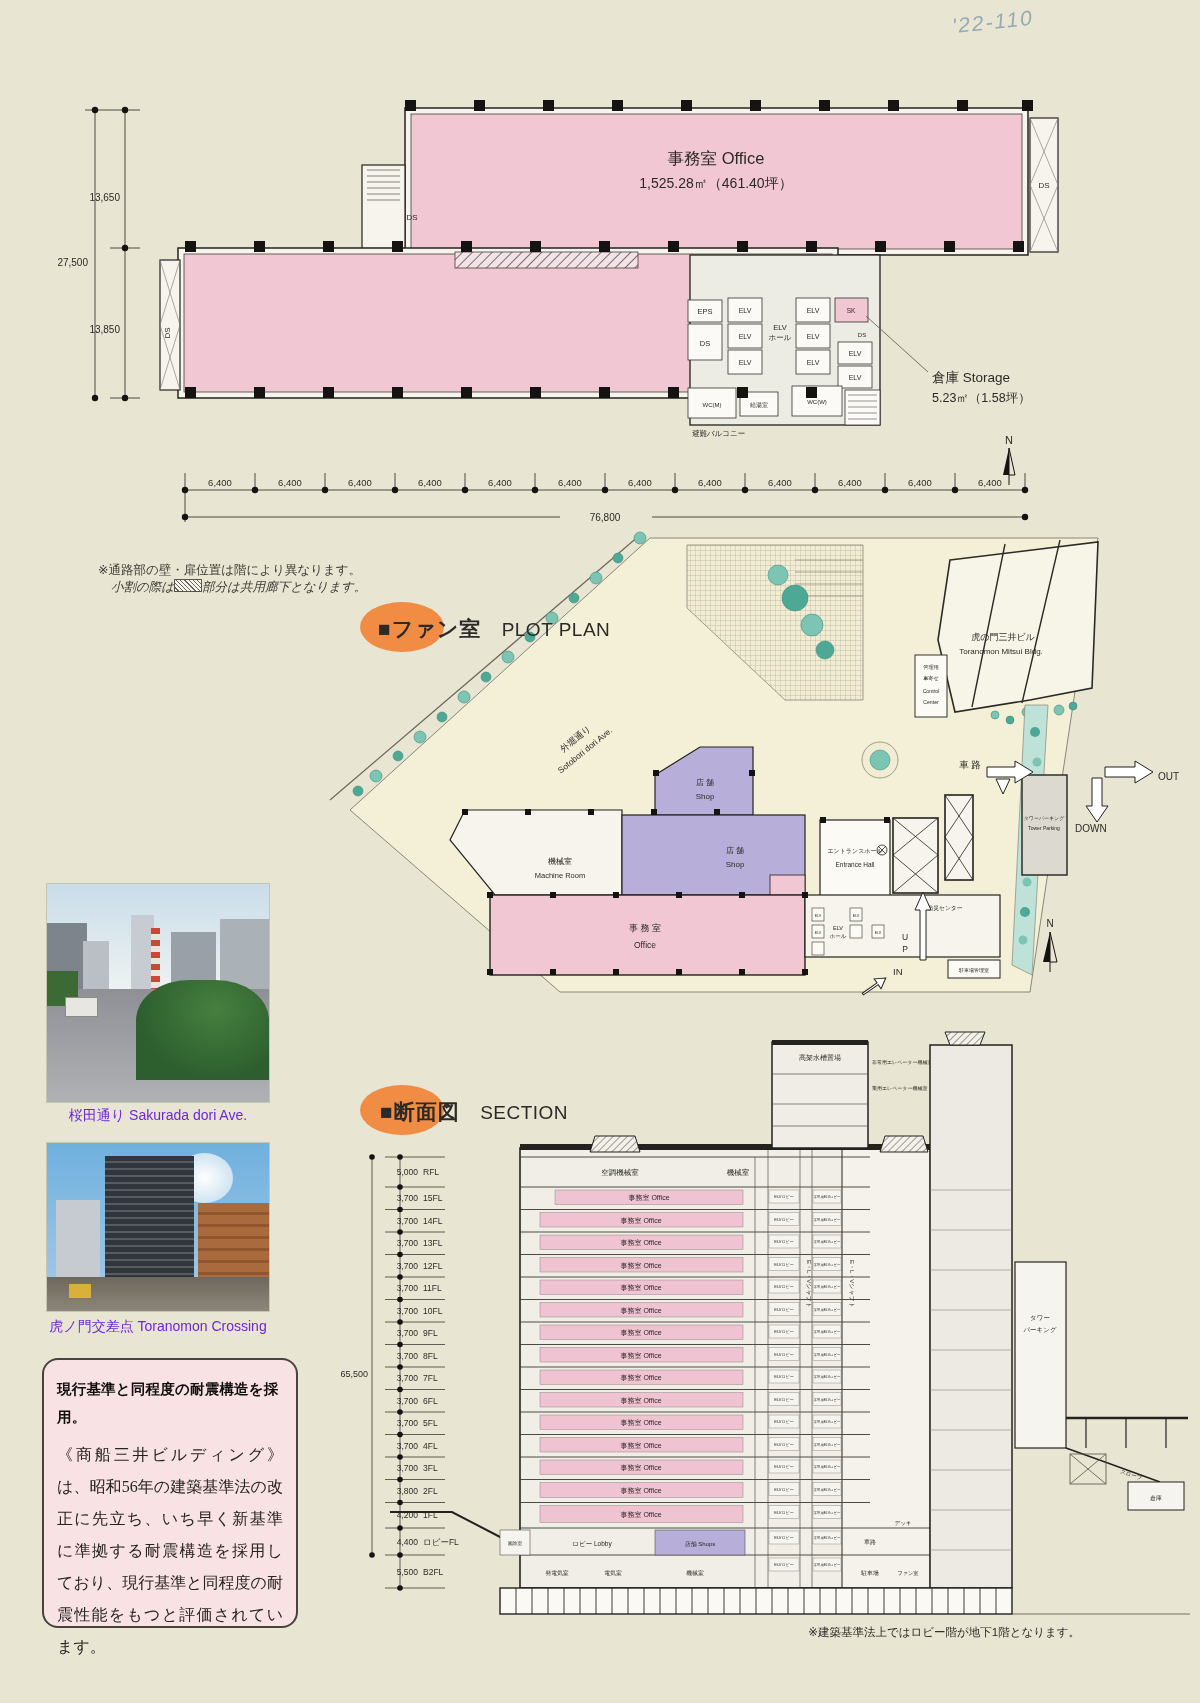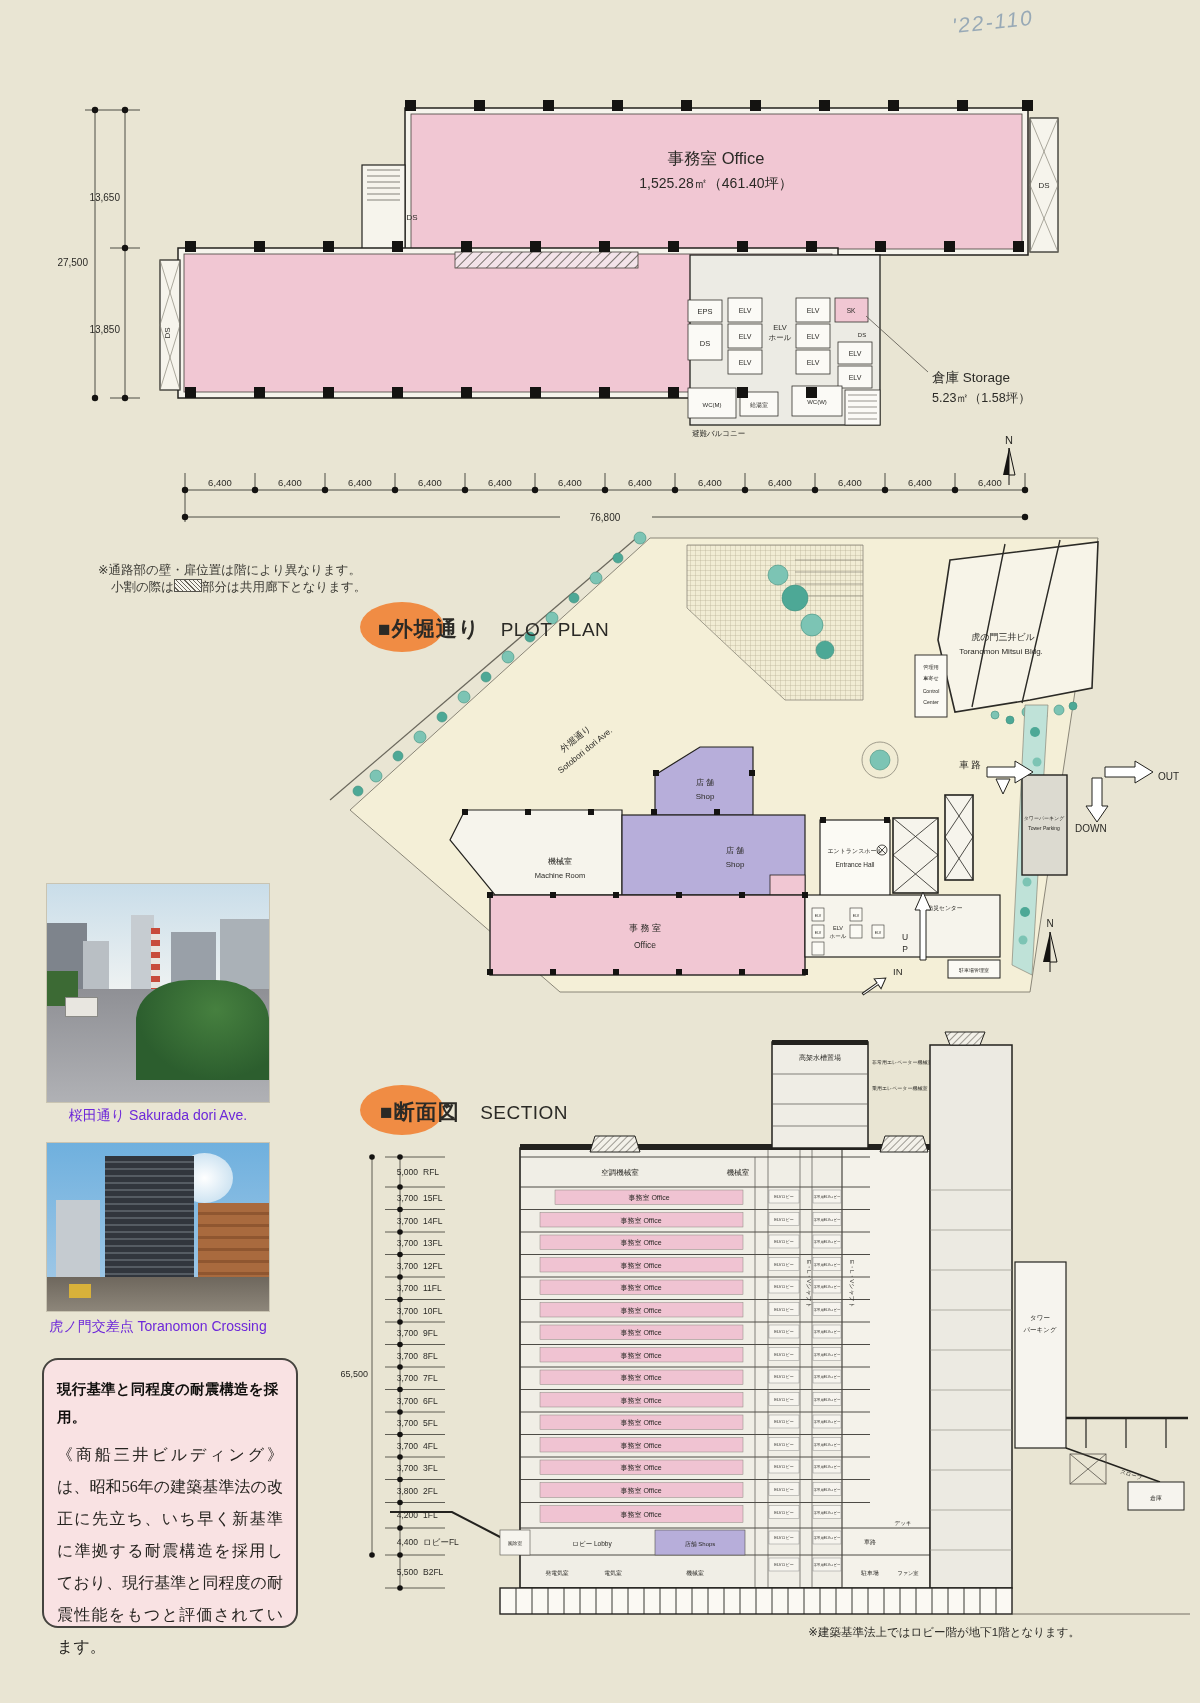--- a/index.html
+++ b/index.html
@@ -5,21 +5,21 @@
   html,body{margin:0;padding:0;background:#b8b4a4;}
   .page{position:relative;width:1200px;height:1703px;margin:0 auto;background:#e9e5d3;overflow:hidden;
         font-family:"Liberation Sans","DejaVu Sans",sans-serif;color:#2b2a26;}
   svg{position:absolute;overflow:visible;}
   svg text{font-family:"Liberation Sans","DejaVu Sans",sans-serif;fill:#2b2a26;}
   .sec-title{position:absolute;white-space:nowrap;z-index:5;}
   .sec-title .ellipse{position:absolute;background:#f08c44;border-radius:50%;z-index:0;}
   .sec-title .jp{position:relative;z-index:1;font-weight:700;font-size:21px;letter-spacing:1px;}
   .sec-title .en{position:relative;z-index:1;font-size:19px;margin-left:16px;letter-spacing:.5px;}
   .plan-notes{position:absolute;left:98px;top:521px;font-size:12.5px;line-height:17px;color:#3b3a34;z-index:4;margin-top:41px;}
-  .plan-notes .l2{padding-left:13px;}
+  .plan-notes .l2{padding-left:13px;font-style:italic;}
   .hatch-sample{display:inline-block;width:26px;height:11px;vertical-align:-1px;border:1px solid #55534c;
      background:repeating-linear-gradient(45deg,#f6f4ec 0 2px,#6b675d 2px 3px);}
   .handwriting{position:absolute;left:952px;top:10px;font-size:21px;font-style:italic;color:#7e96ad;
      opacity:.75;transform:rotate(-6deg);letter-spacing:2px;z-index:6;}
   .photo{position:absolute;width:222px;overflow:hidden;box-shadow:0 0 0 1px #c9c4b2;}
   .photo>div{position:absolute;}
   .ph1{left:47px;top:884px;height:218px;}
   .ph2{left:47px;top:1143px;height:168px;}
   .caption{position:absolute;width:280px;left:18px;text-align:center;font-size:14px;color:#6d28d9;z-index:4;}
   .msgbox{position:absolute;left:42px;top:1358px;width:256px;height:270px;border:2.5px solid #45443f;
@@ -194,21 +194,21 @@
 
   <div class="plan-notes">
     <div>※通路部の壁・扉位置は階により異なります。</div>
     <div class="l2">
       <span>小割の際は</span><span class="hatch-sample"></span><span>部分は共用廊下となります。</span>
     </div>
   </div>
 
   <div class="sec-title" style="left:378px;top:615px;">
     <span class="ellipse" style="left:-18px;top:-13px;width:84px;height:50px;"></span>
-    <span class="jp">■外堀通り</span>
+    <span class="jp">■ファン室</span>
     <span class="en">PLOT PLAN</span>
   </div>
 
   <svg style="left:315px;top:520px;" width="880" height="490" viewBox="0 0 880 490">
     <defs>
       <pattern id="gridB" width="5" height="5" patternUnits="userSpaceOnUse">
         <rect width="5" height="5" fill="#f1ecd4"></rect>
           <path d="M0,0H5M0,0V5" stroke="#b3ac90" stroke-width="0.7"></path>
       </pattern>
     </defs>

